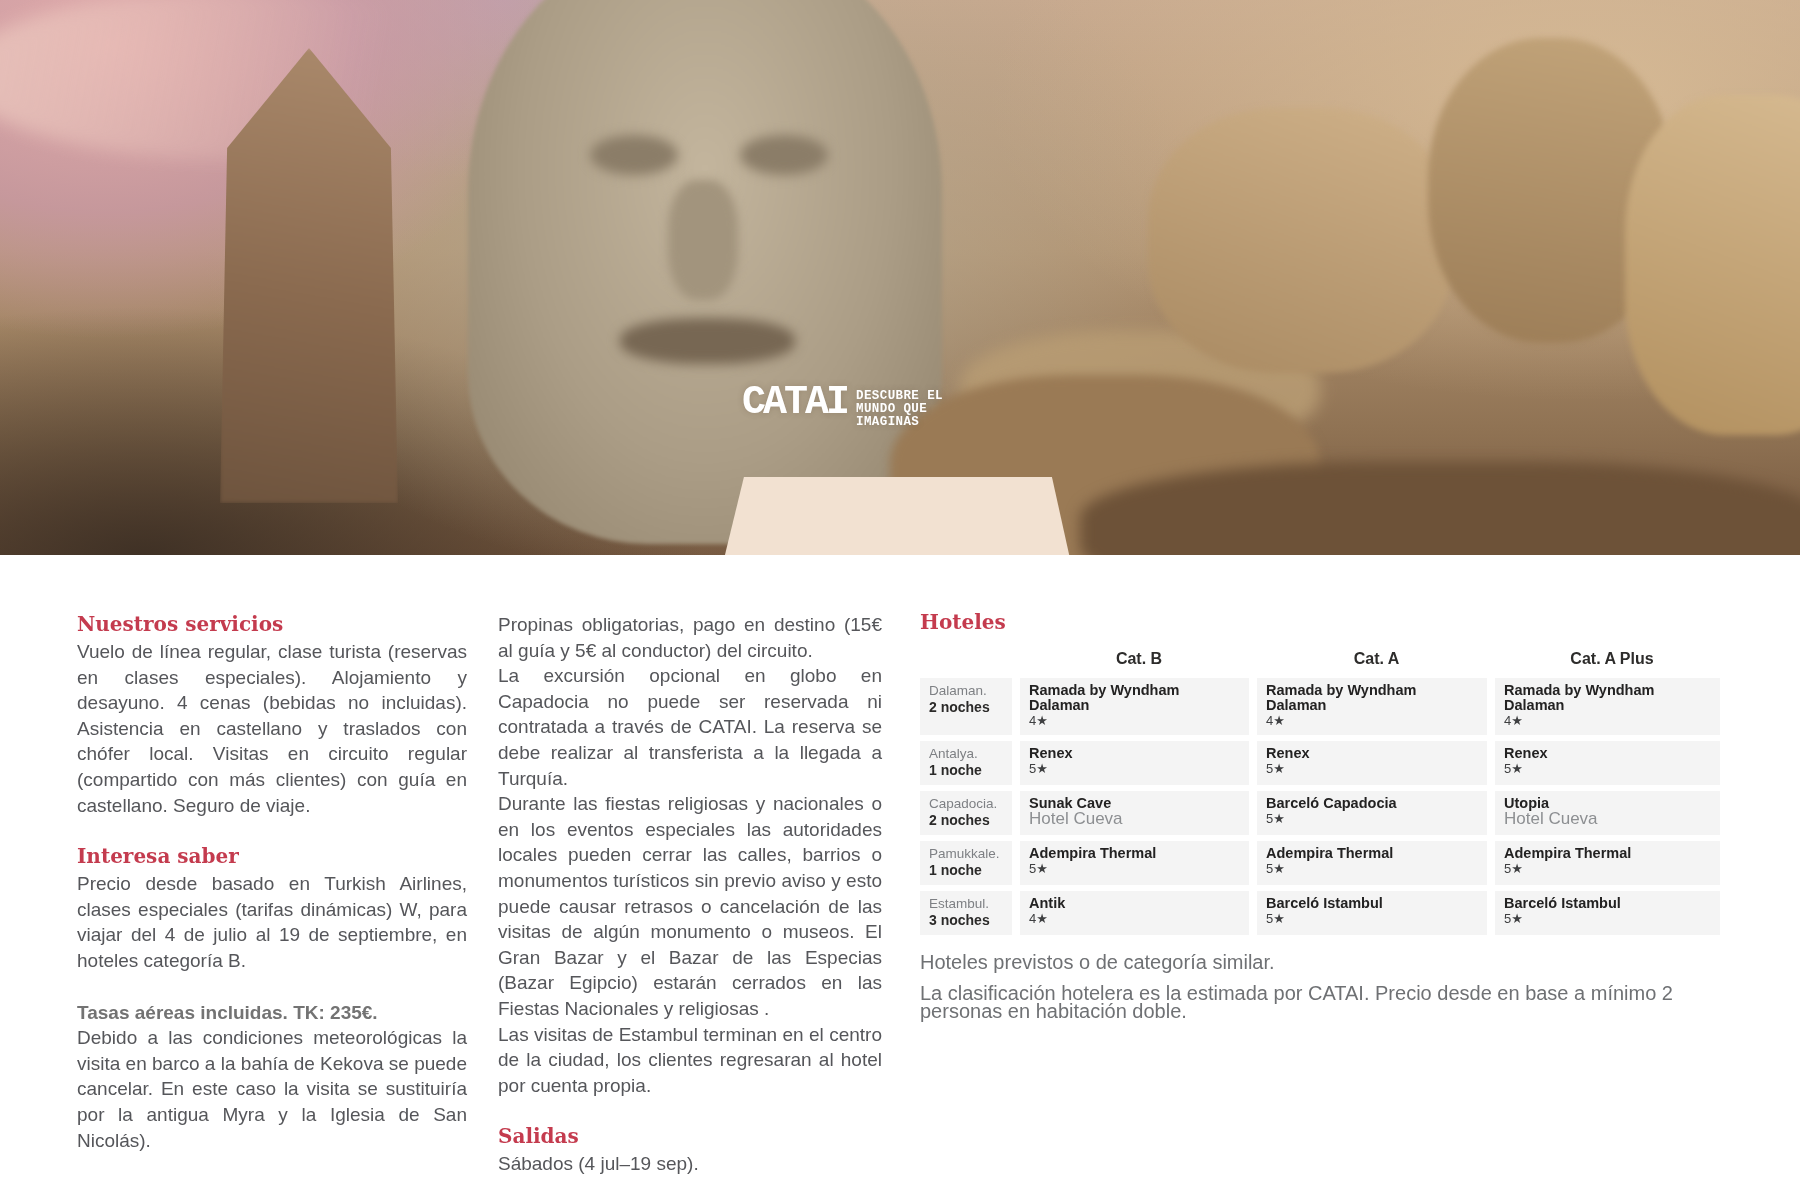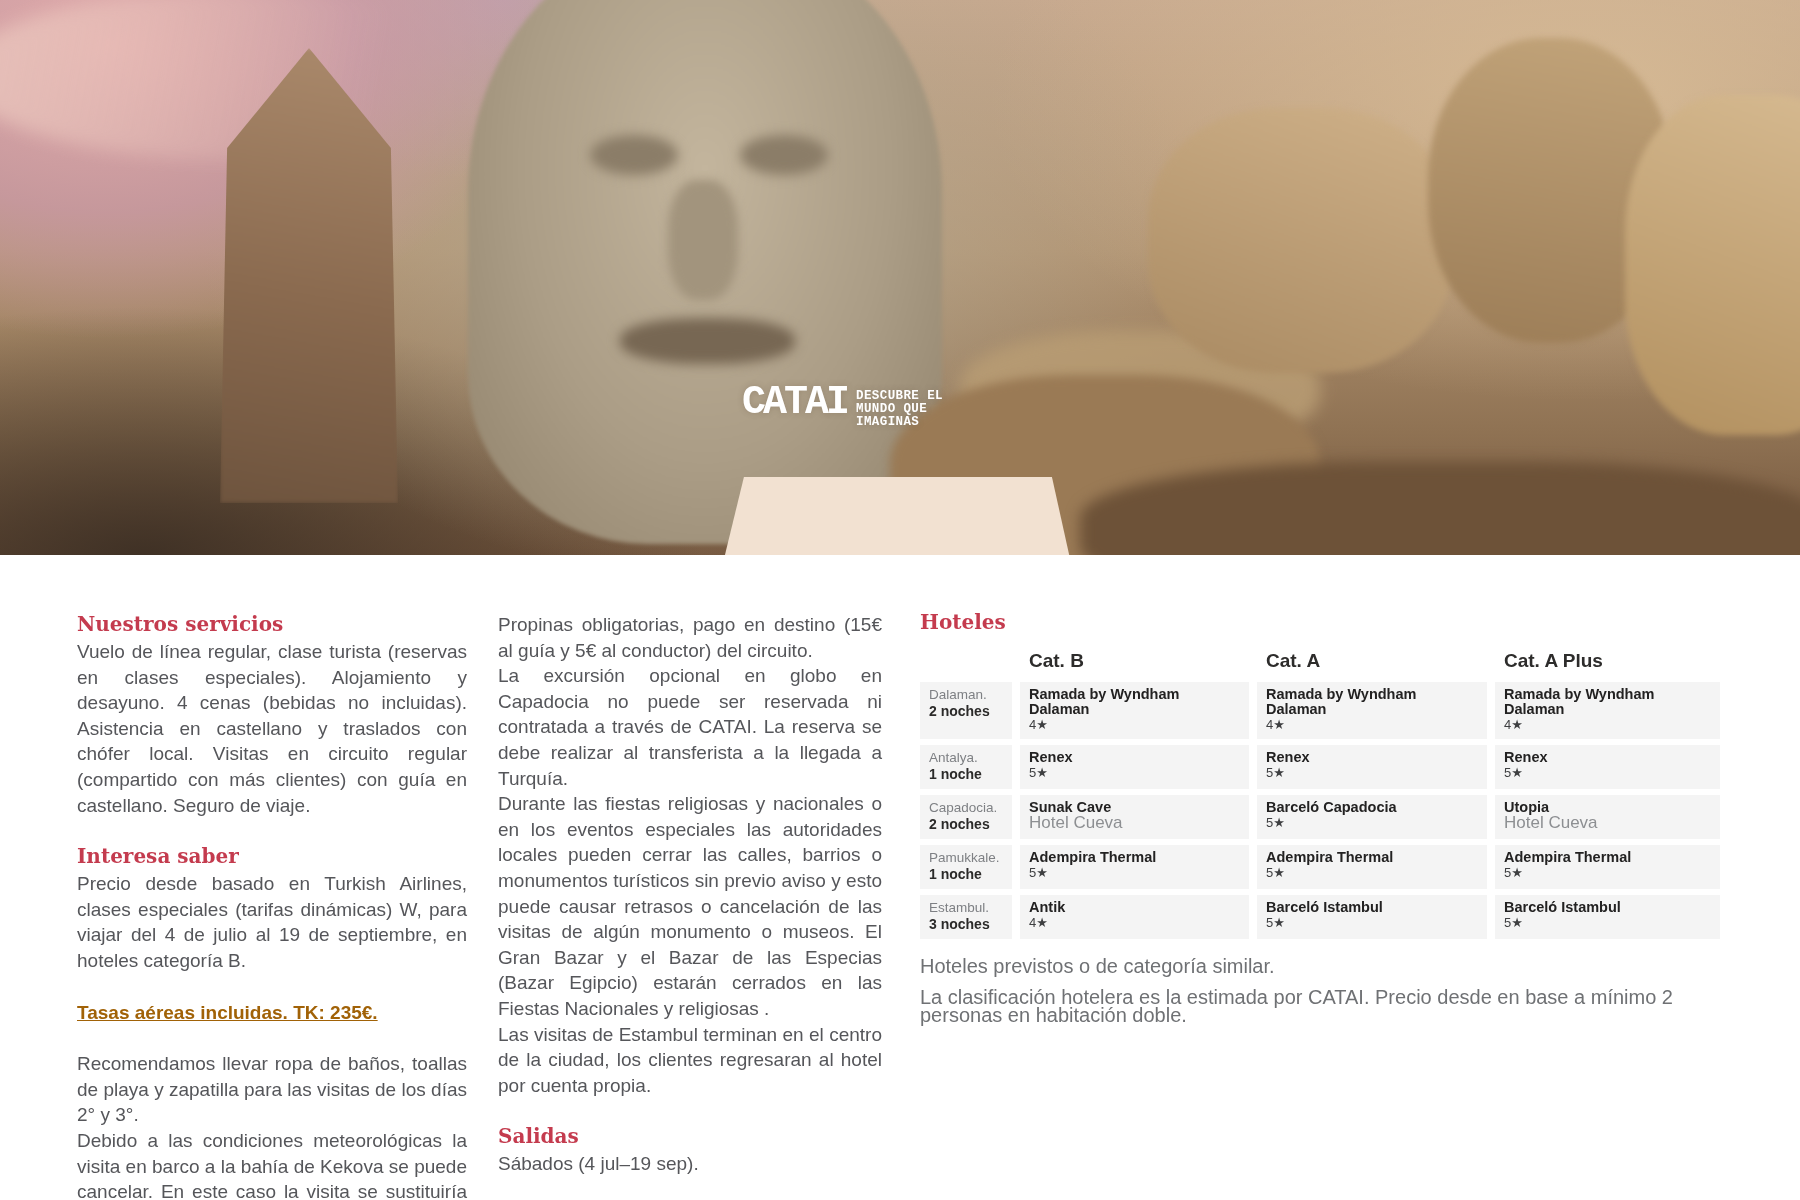--- a/index.html
+++ b/index.html
@@ -44,26 +44,26 @@
             clip-path:polygon(6.8% 0,94.3% 0,99.2% 100%,1.4% 100%);}
 
   
   .col{position:absolute;}
   .col-left{left:77px;top:612px;width:390px;}
   .col-mid{left:498px;top:612px;width:384px;}
   .body-text{font-size:19px;line-height:25.6px;color:#55565a;text-align:justify;margin:0;hyphens:auto;}
   .red-head{font-family:"DejaVu Serif",serif;font-weight:bold;font-size:20px;line-height:24px;
             color:#c43b4e;margin:0 0 3px 0;}
   .gap-top{margin-top:26px;}
-  .bold-line{font-weight:bold;color:#a16207;text-decoration:underline;}
+  .bold-line{font-weight:bold;color:#737373;}
 
   
   .right-sec{position:absolute;left:920px;top:610px;width:800px;}
   .hotels-grid{display:grid;grid-template-columns:92px 229px 230px 225px;column-gap:8px;row-gap:6px;margin-top:16px;}
-  .th{font-size:19px;font-weight:bold;color:#2d2c2b;padding:0 0 4px 9px;}
+  .th{font-size:16px;font-weight:bold;color:#2d2c2b;padding:0 0 4px 9px;text-align:center;}
   .td{background:#f4f4f4;min-height:39px;padding:5px 9px 6px;box-sizing:border-box;}
   .city-name{display:block;font-size:13.5px;color:#7e8084;line-height:16px;}
   .city-nights{display:block;font-size:14px;font-weight:bold;color:#2b2a29;line-height:17px;}
   .h-name{display:block;font-size:14.5px;font-weight:bold;color:#232222;line-height:15px;}
   .h-sub{display:block;font-size:13px;color:#3e3f41;line-height:16px;}
   .h-sub.note{color:#8d8f92;font-size:17px;}
   .hotel-notes p{font-size:20px;color:#6f7174;margin:13px 0 0;line-height:18px;}
   .hotel-notes p:first-child{margin-top:18px;}
 </style>
 </head>
@@ -99,21 +99,20 @@
 
   <div class="col col-left">
     <h3 class="red-head">Nuestros servicios</h3>
     <p class="body-text">Vuelo de línea regular, clase turista (reservas en clases especiales). Alojamiento y desayuno. 4 cenas (bebidas no incluidas). Asistencia en castellano y traslados con chófer local. Visitas en circuito regular (compartido con más clientes) con guía en castellano. Seguro de viaje.</p>
 
     <h3 class="red-head gap-top">Interesa saber</h3>
     <p class="body-text">Precio desde basado en Turkish Airlines, clases especiales (tarifas dinámicas) W, para viajar del 4 de julio al 19 de septiembre, en hoteles categoría B.</p>
 
     <p class="body-text bold-line gap-top">Tasas aéreas incluidas. TK: 235€.</p>
 
-    <p class="body-text gap-top">Recomendamos llevar ropa de baños, toallas de playa y zapatilla para las visitas de los días 2° y 3°.</p>
     <p class="body-text">Debido a las condiciones meteorológicas la visita en barco a la bahía de Kekova se puede cancelar. En este caso la visita se sustituiría por la antigua Myra y la Iglesia de San Nicolás).</p>
   </div>
 
   <div class="col col-mid">
     <p class="body-text">Propinas obligatorias, pago en destino (15€ al guía y 5€ al conductor) del circuito.</p>
     <p class="body-text">La excursión opcional en globo en Capadocia no puede ser reservada ni contratada a través de CATAI. La reserva se debe realizar al transferista a la llegada a Turquía.</p>
     <p class="body-text">Durante las fiestas religiosas y nacionales o en los eventos especiales las autoridades locales pueden cerrar las calles, barrios o monumentos turísticos sin previo aviso y esto puede causar retrasos o cancelación de las visitas de algún monumento o museos. El Gran Bazar y el Bazar de las Especias (Bazar Egipcio) estarán cerrados en las Fiestas Nacionales y religiosas .</p>
     <p class="body-text">Las visitas de Estambul terminan en el centro de la ciudad, los clientes regresaran al hotel por cuenta propia.</p>
 
     <h3 class="red-head gap-top">Salidas</h3>

